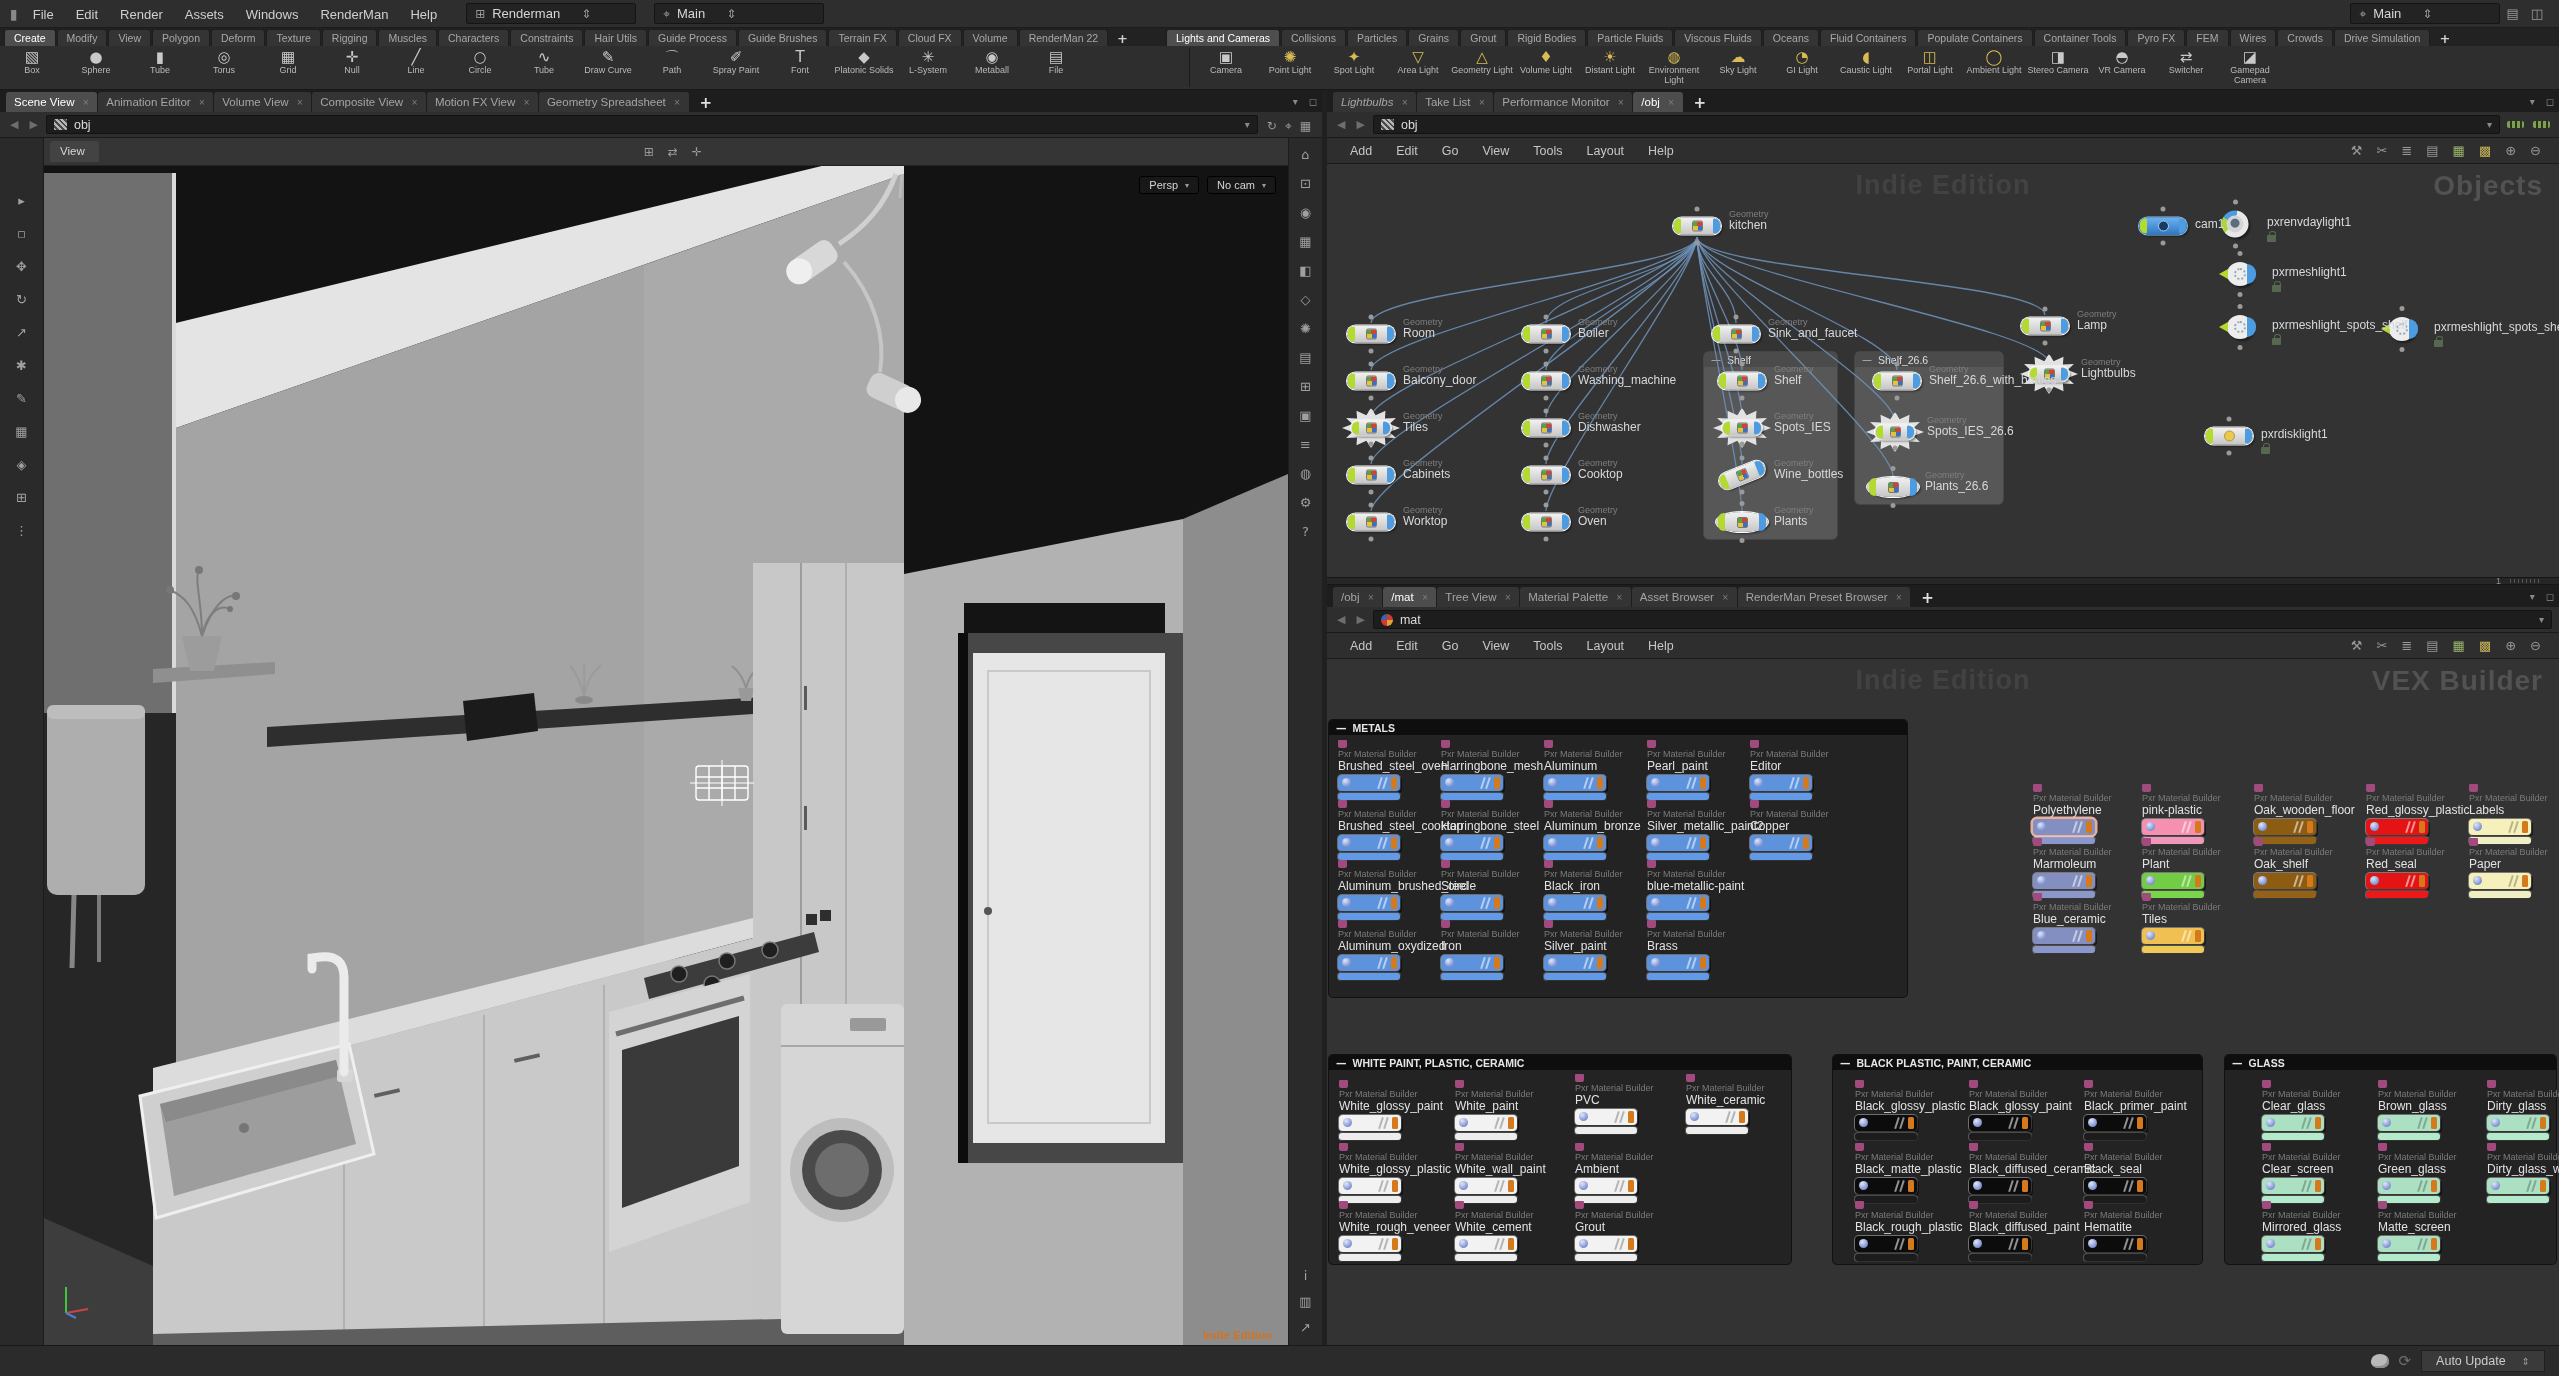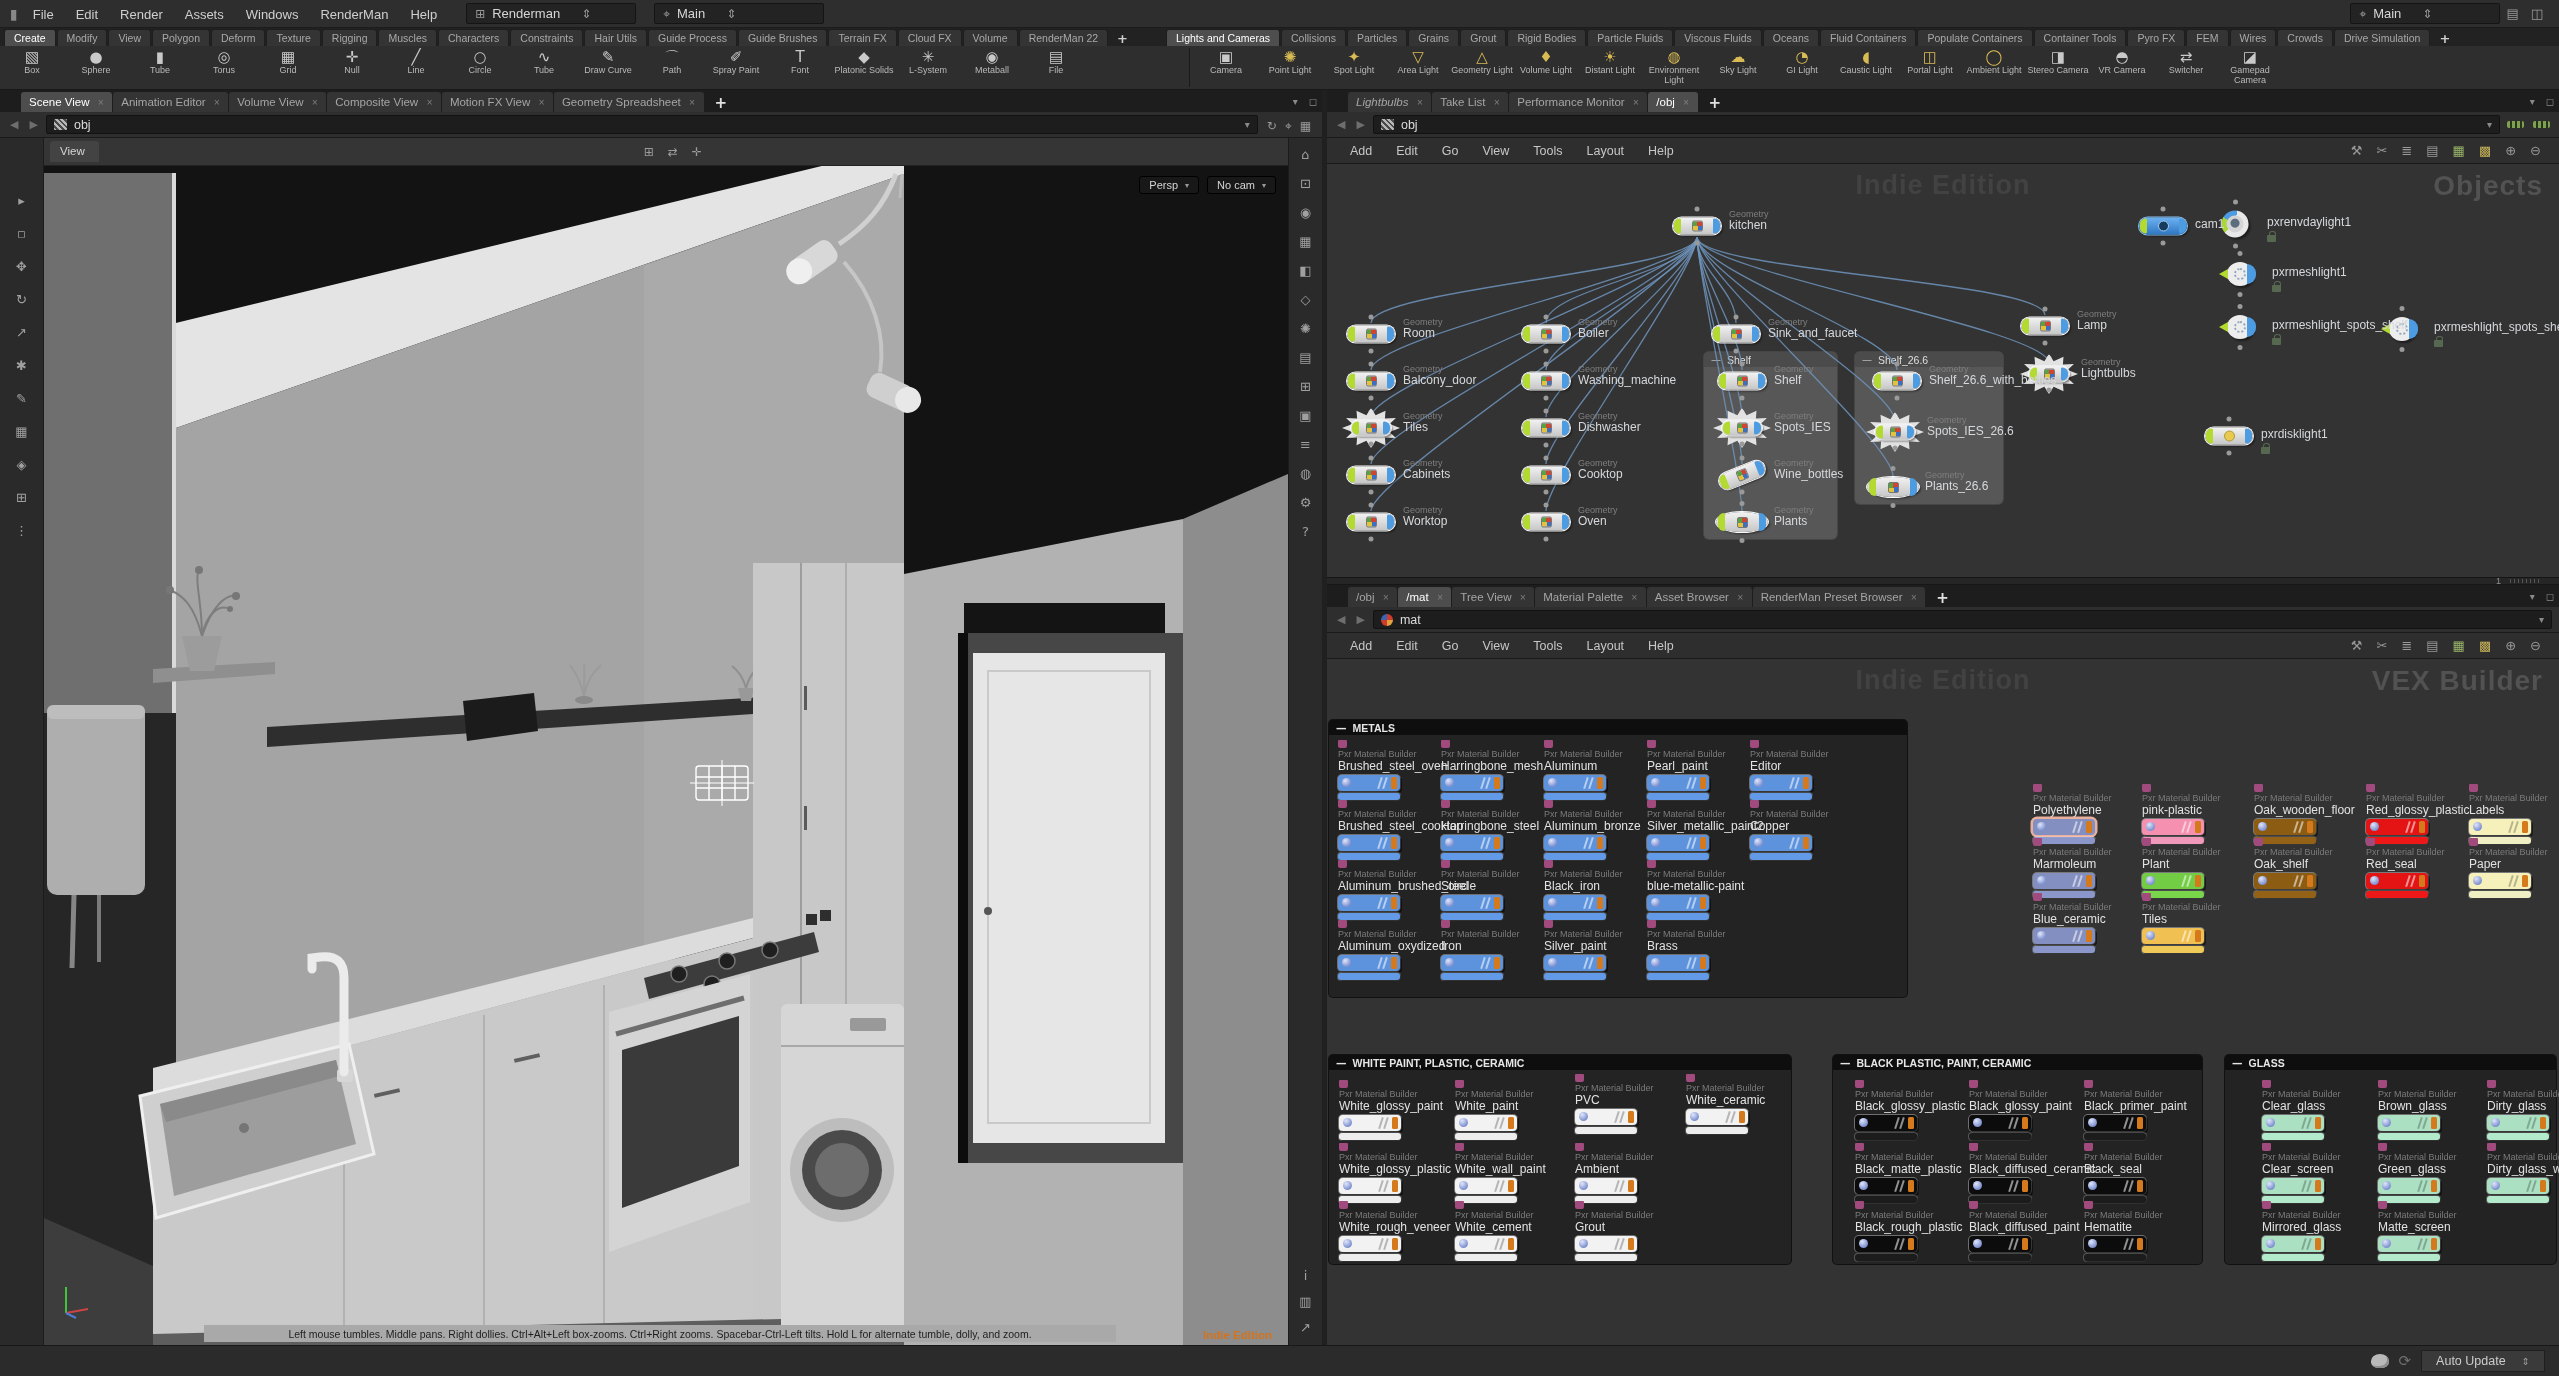--- a/index.html
+++ b/index.html
@@ -35,21 +35,21 @@
   .tool .tlabel { font-size:9px; line-height:9.5px; color:#b9b9b9; text-align:center; max-width:62px; }
   .tool.light .ticon { color:#d9bb54; }
   .shelf-vdiv { width:1px; background:#1a1a1a; margin:2px 4px; }
 
   
   #main { position:absolute; left:0; top:90px; right:0; bottom:31px; }
   #left-pane { position:absolute; left:0; top:0; width:1322px; bottom:0; display:flex; flex-direction:column; }
   #v-splitter { position:absolute; left:1322px; top:0; width:5px; bottom:0; background:#202020; }
   #right-pane { position:absolute; left:1327px; right:0; top:0; bottom:0; display:flex; flex-direction:column; }
 
-  .tabstrip { height:22px; background:#1d1d1d; display:flex; align-items:flex-end; padding-left:21px; gap:1px; }
+  .tabstrip { height:22px; background:#1d1d1d; display:flex; align-items:flex-end; padding-left:6px; gap:1px; }
   .tab { height:20px; display:flex; align-items:center; gap:8px; background:#343434; color:#a5a5a5;
     font-size:11.5px; padding:0 8px; border-radius:3px 3px 0 0; }
   .tab.active { background:#4d4d4d; color:#ffffff; }
   .tab.italic { font-style:italic; }
   .tab .x { font-size:8px; color:#808080; }
   .tab-plus { color:#e0e0e0; font-size:15px; font-weight:bold; padding:0 10px; }
   .strip-spacer { flex:1; }
   .pane-corner { color:#8a8a8a; font-size:10px; padding:0 5px; align-self:center; }
 
   .path-bar { height:26px; background:#2e2e2e; border-bottom:1px solid #1a1a1a; display:flex;
@@ -574,21 +574,20 @@
             <div class="vp-cam-buttons">
               <div class="cam-pill">
                 <span>Persp</span>
                 <span class="g">▾</span>
               </div>
               <div class="cam-pill">
                 <span>No cam</span>
                 <span class="g">▾</span>
               </div>
             </div>
-            <div id="vp-helpband">Left mouse tumbles. Middle pans. Right dollies. Ctrl+Alt+Left box-zooms. Ctrl+Right zooms. Spacebar-Ctrl-Left tilts. Hold L for alternate tumble, dolly, and zoom.</div>
             <div id="vp-indie">Indie Edition</div>
             <svg id="vp-axis" width="40" height="40">
               <line x1="10" y1="34" x2="10" y2="8" stroke="#43c43c" stroke-width="2"></line>
               <line x1="10" y1="34" x2="32" y2="30" stroke="#c44" stroke-width="2"></line>
               <line x1="10" y1="34" x2="20" y2="39" stroke="#4a7fd4" stroke-width="2"></line>
             </svg>
           </div>
         </div>
         <div id="vp-right-strip">
             <span class="strip-icon g">⌂</span>

